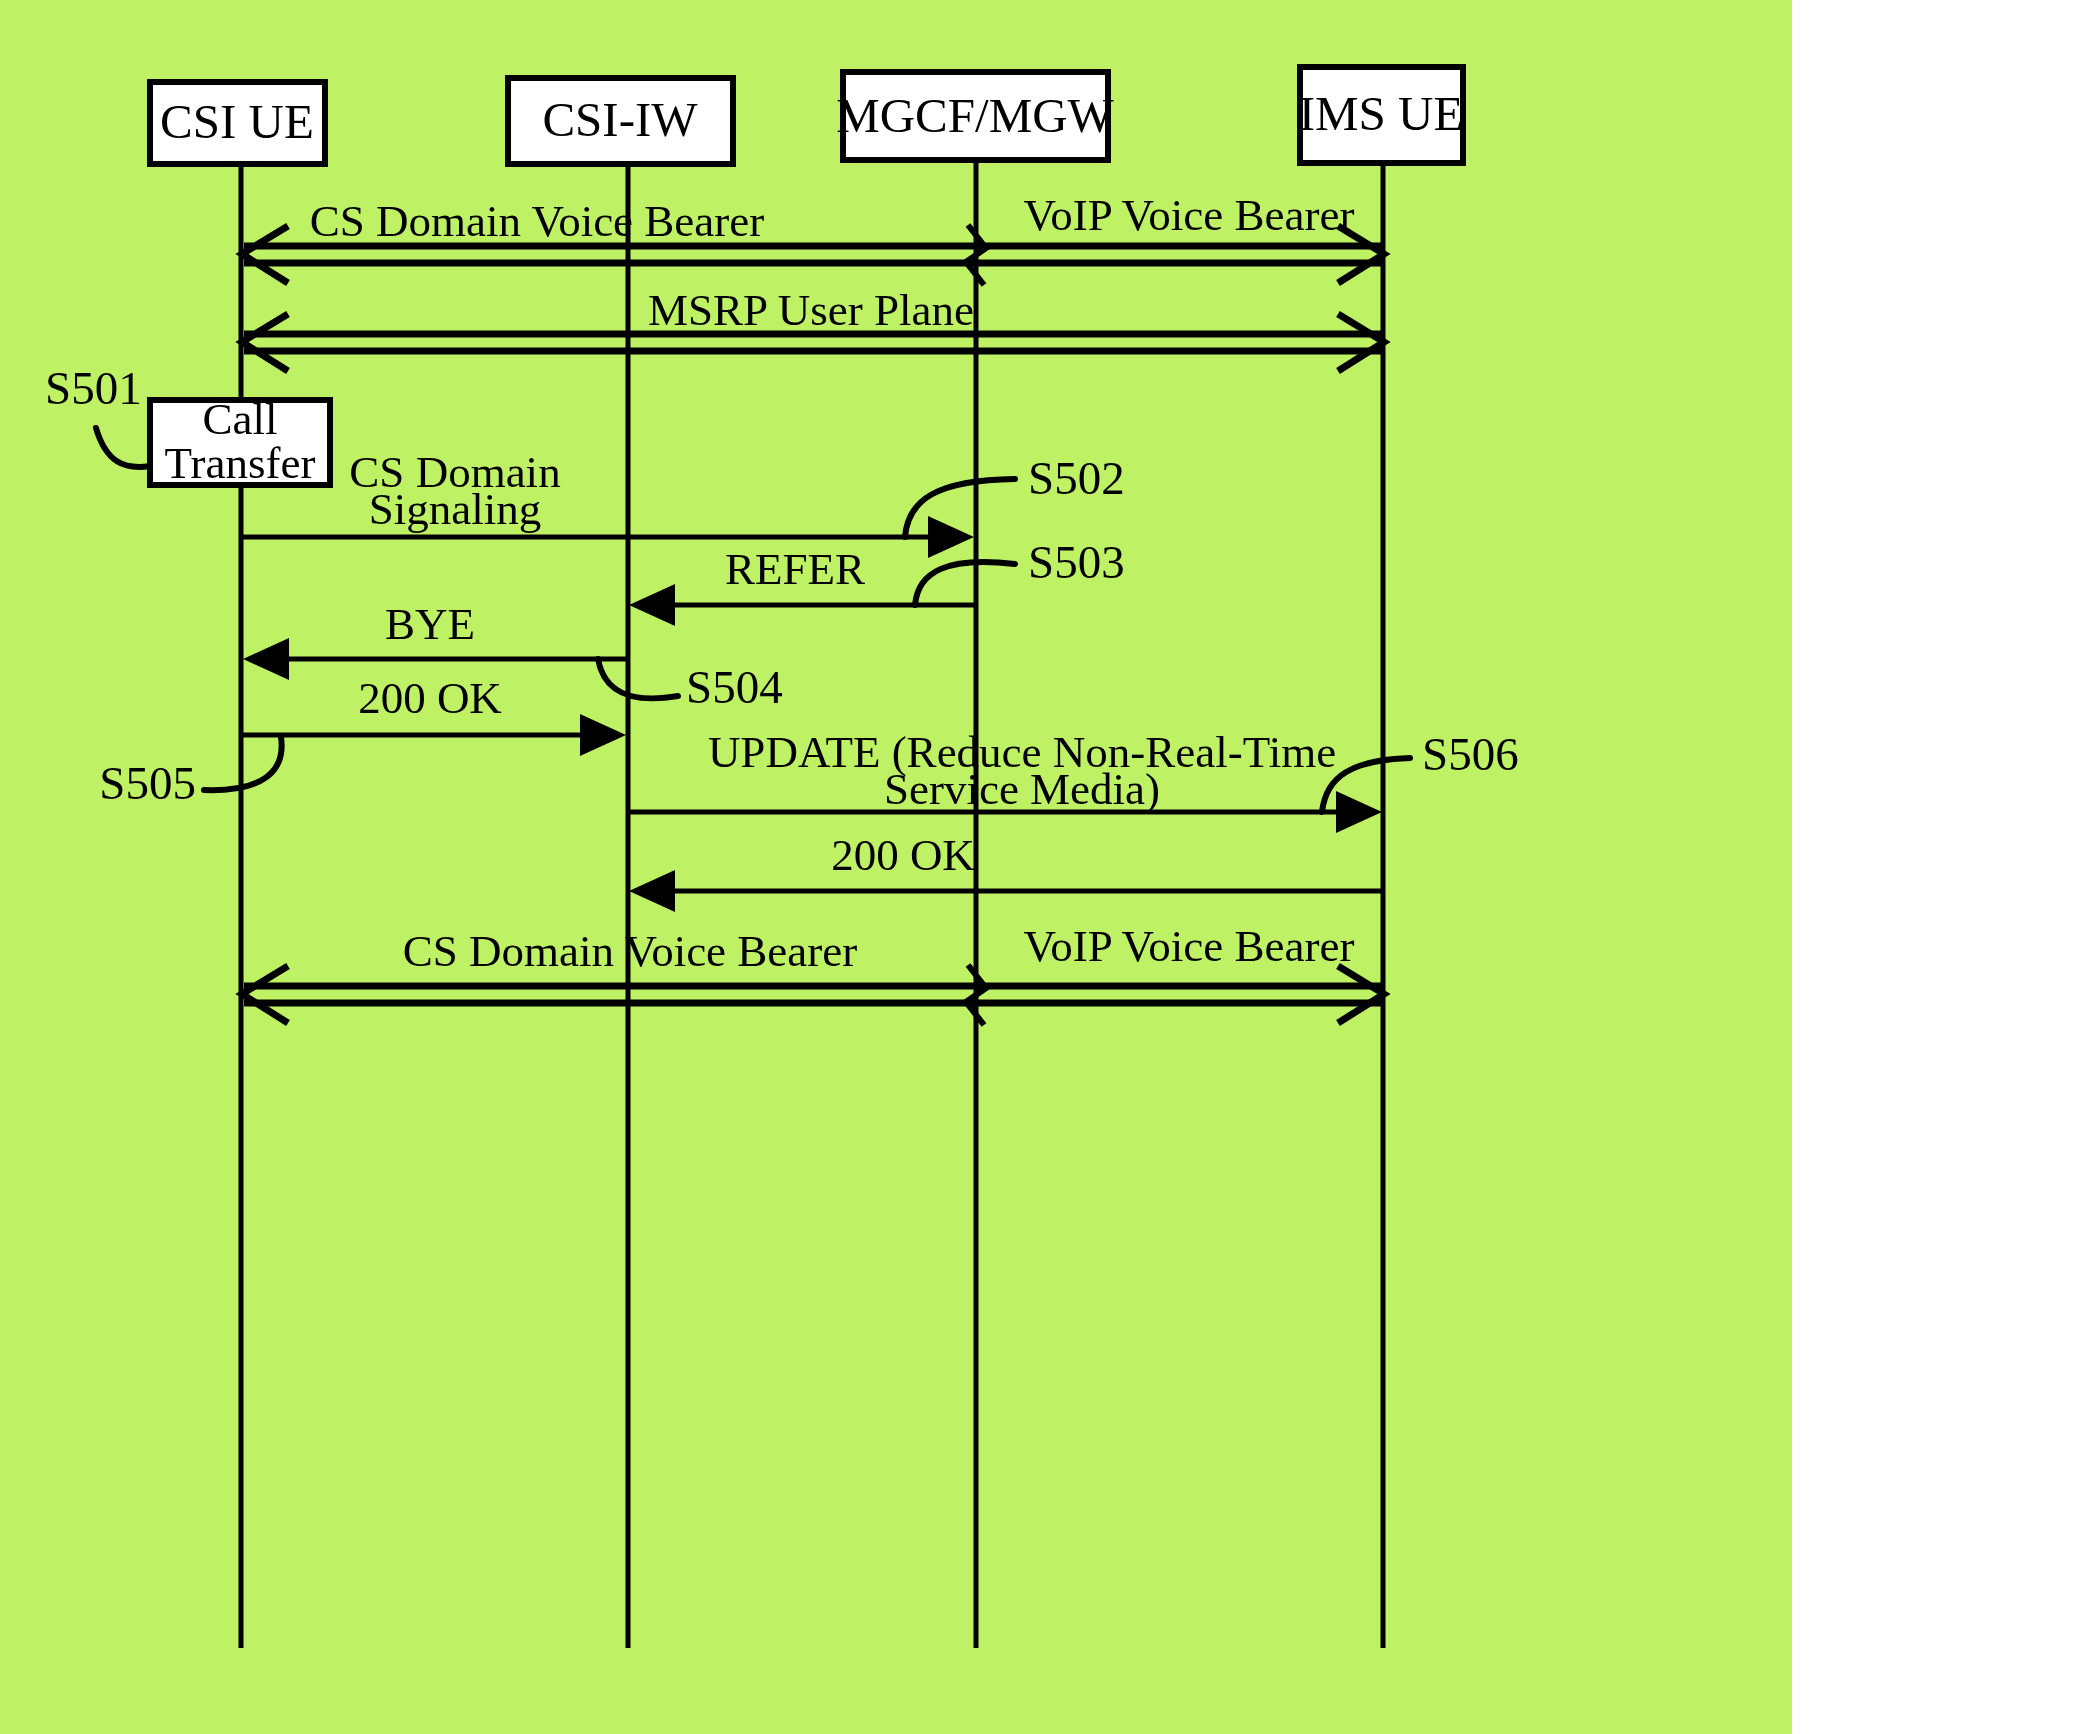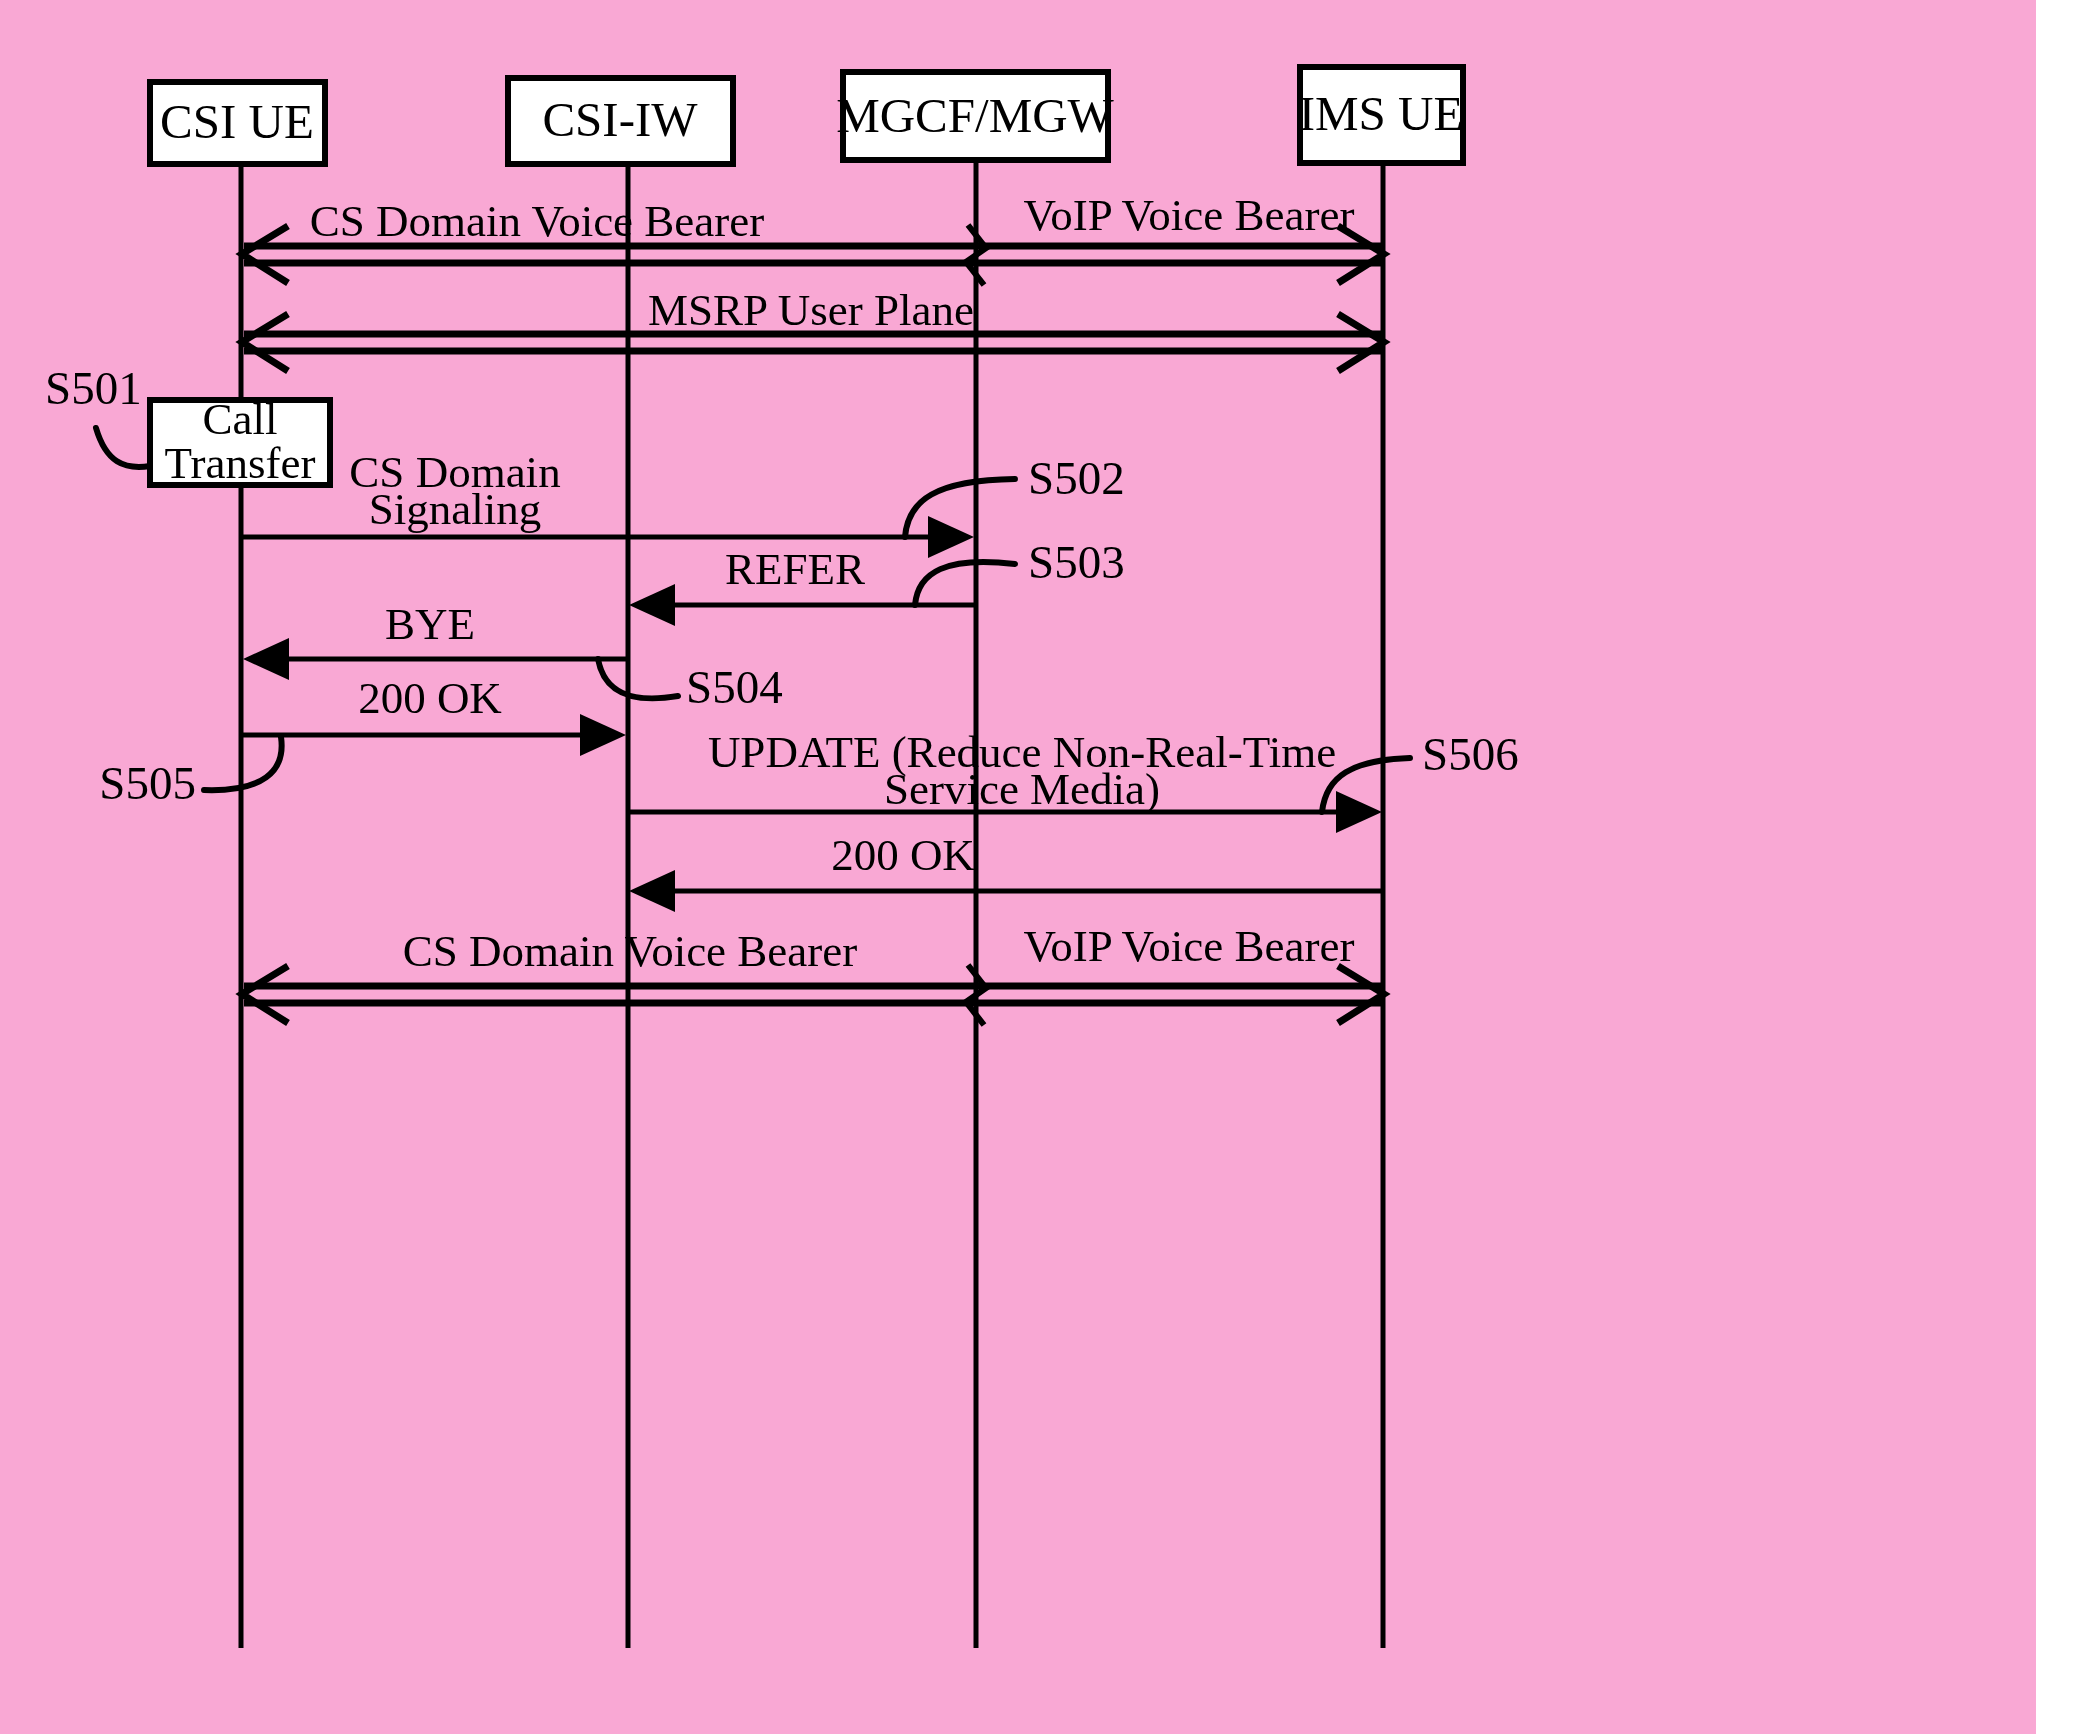--- a/index.html
+++ b/index.html
@@ -9,23 +9,23 @@
     background: #ffffff;
   }
   body {
     width: 2096px;
     height: 1734px;
     font-family: "Liberation Serif", "DejaVu Serif", serif;
     overflow: hidden;
   }
   #diagram-root {
     position: relative;
-    width: 2036px;
+    width: 1792px;
     height: 1734px;
-    background: #f9a8d4;
+    background: #bef264;
     text-align: center;
   }
   svg#seq-svg {
     display: block;
     width: 2096px;
     height: 1734px;
   }
   .lifeline-box-rect {
     fill: #ffffff;
     stroke: #000000;

